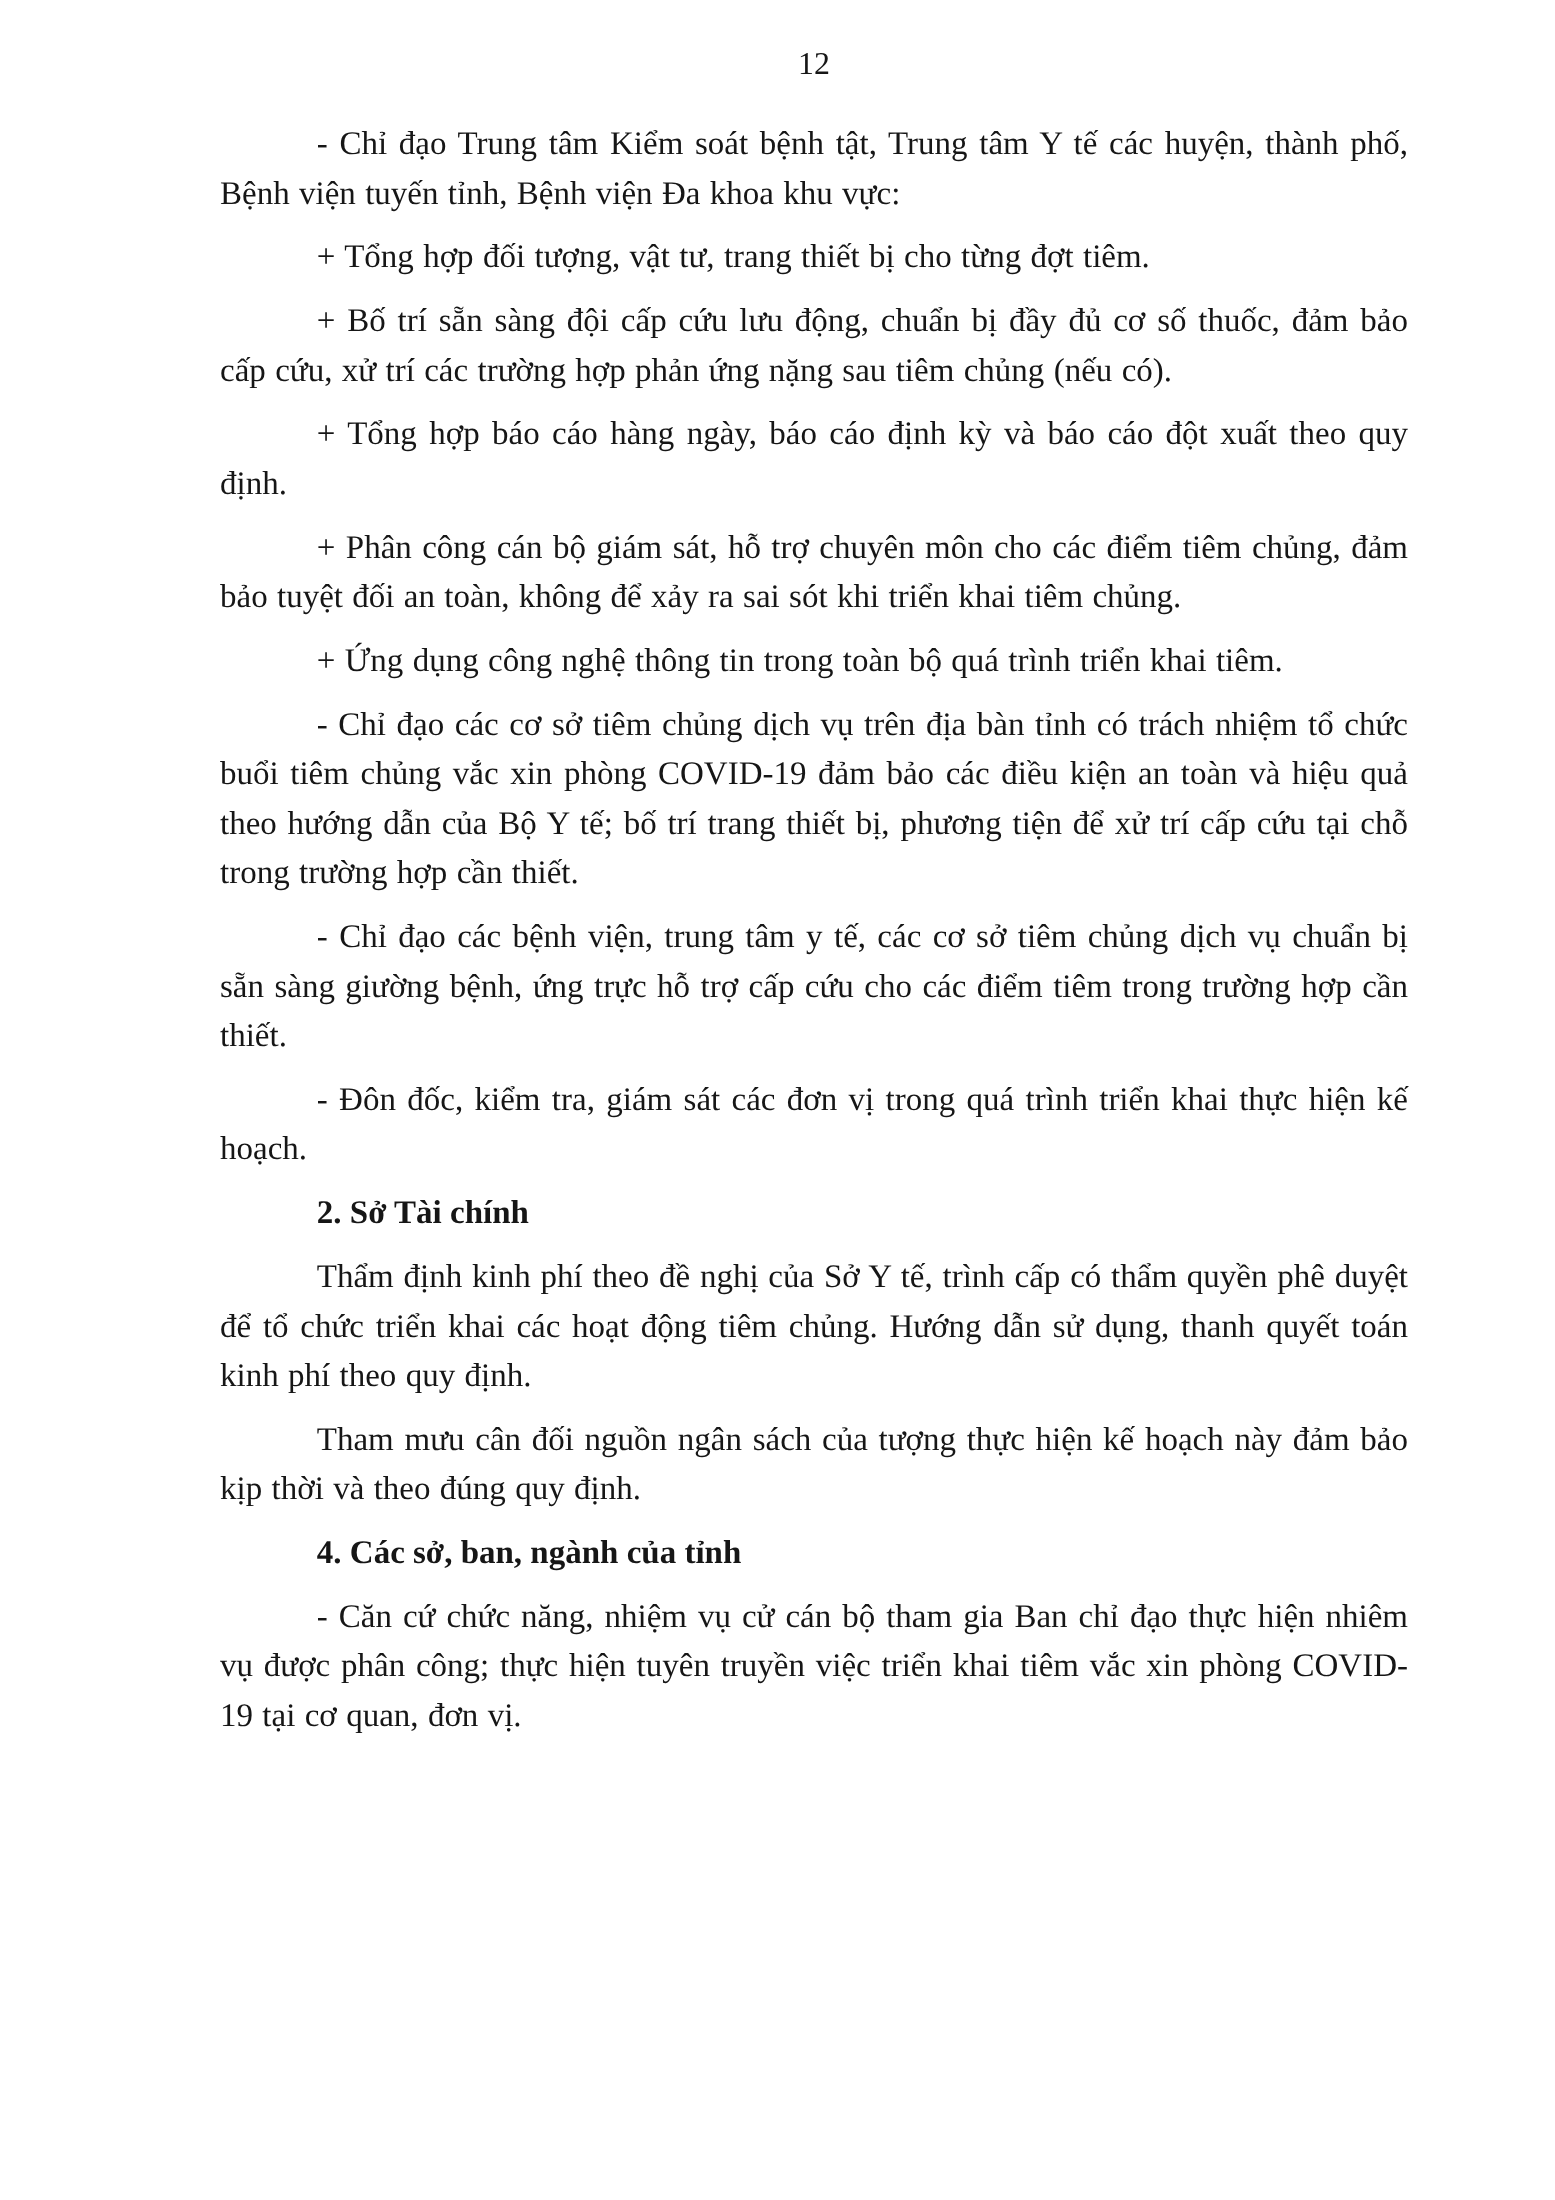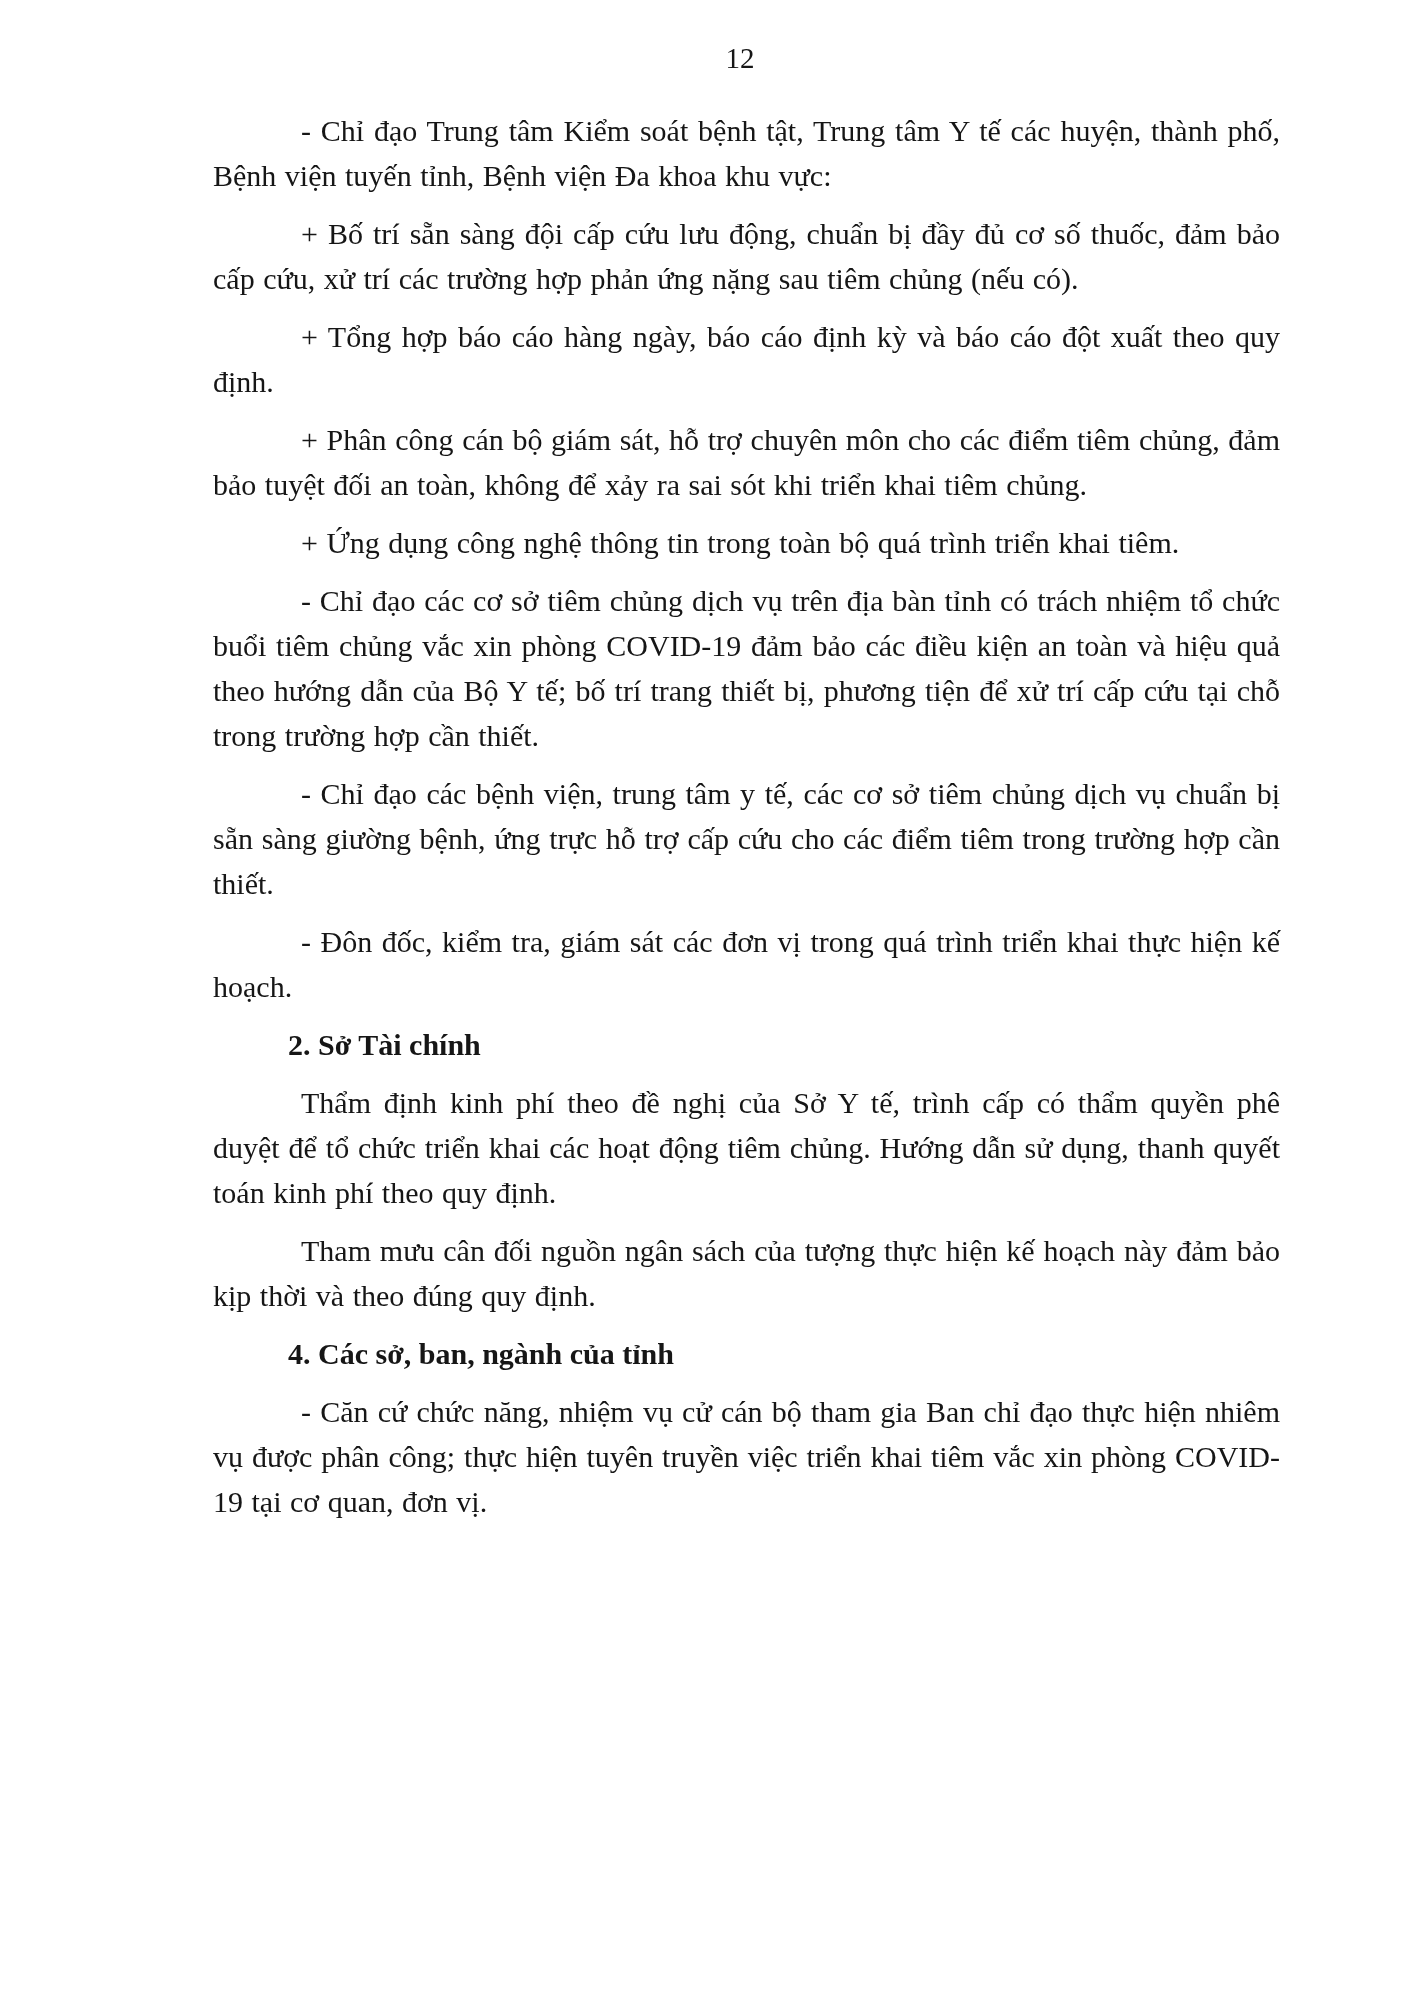--- a/index.html
+++ b/index.html
@@ -25,41 +25,42 @@
     text-align: center;
     font-size: 29px;
     line-height: 36px;
     margin: 0 0 32px 0;
   }
   .doc-body {
     font-size: 30px;
     line-height: 45px;
   }
   p.para {
-    margin: 0 0 13px 13px;
+    margin: 0 0 13px 0;
     text-align: justify;
     text-indent: 88px;
     word-spacing: 1px;
   }
   p.heading {
     margin: 0 0 13px 0;
     text-indent: 88px;
     font-weight: bold;
     text-align: left;
     font-family: Liberation Serif, serif;
   }
 </style>
 </head>
 <body>
 
 <div class="doc-page">
   <div class="page-number">12</div>
 
   <div class="doc-body">
     <p class="para">- Chỉ đạo Trung tâm Kiểm soát bệnh tật, Trung tâm Y tế các huyện, thành phố, Bệnh viện tuyến tỉnh, Bệnh viện Đa khoa khu vực:</p>
+    <p class="para">+ Tổng hợp đối tượng, vật tư, trang thiết bị cho từng đợt tiêm.</p>
     <p class="para">+ Bố trí sẵn sàng đội cấp cứu lưu động, chuẩn bị đầy đủ cơ số thuốc, đảm bảo cấp cứu, xử trí các trường hợp phản ứng nặng sau tiêm chủng (nếu có).</p>
     <p class="para">+ Tổng hợp báo cáo hàng ngày, báo cáo định kỳ và báo cáo đột xuất theo quy định.</p>
     <p class="para">+ Phân công cán bộ giám sát, hỗ trợ chuyên môn cho các điểm tiêm chủng, đảm bảo tuyệt đối an toàn, không để xảy ra sai sót khi triển khai tiêm chủng.</p>
     <p class="para">+ Ứng dụng công nghệ thông tin trong toàn bộ quá trình triển khai tiêm.</p>
     <p class="para">- Chỉ đạo các cơ sở tiêm chủng dịch vụ trên địa bàn tỉnh có trách nhiệm tổ chức buổi tiêm chủng vắc xin phòng COVID-19 đảm bảo các điều kiện an toàn và hiệu quả theo hướng dẫn của Bộ Y tế; bố trí trang thiết bị, phương tiện để xử trí cấp cứu tại chỗ trong trường hợp cần thiết.</p>
     <p class="para">- Chỉ đạo các bệnh viện, trung tâm y tế, các cơ sở tiêm chủng dịch vụ chuẩn bị sẵn sàng giường bệnh, ứng trực hỗ trợ cấp cứu cho các điểm tiêm trong trường hợp cần thiết.</p>
     <p class="para">- Đôn đốc, kiểm tra, giám sát các đơn vị trong quá trình triển khai thực hiện kế hoạch.</p>
     <p class="heading">2. Sở Tài chính</p>
     <p class="para">Thẩm định kinh phí theo đề nghị của Sở Y tế, trình cấp có thẩm quyền phê duyệt để tổ chức triển khai các hoạt động tiêm chủng. Hướng dẫn sử dụng, thanh quyết toán kinh phí theo quy định.</p>
     <p class="para">Tham mưu cân đối nguồn ngân sách của tượng thực hiện kế hoạch này đảm bảo kịp thời và theo đúng quy định.</p>

